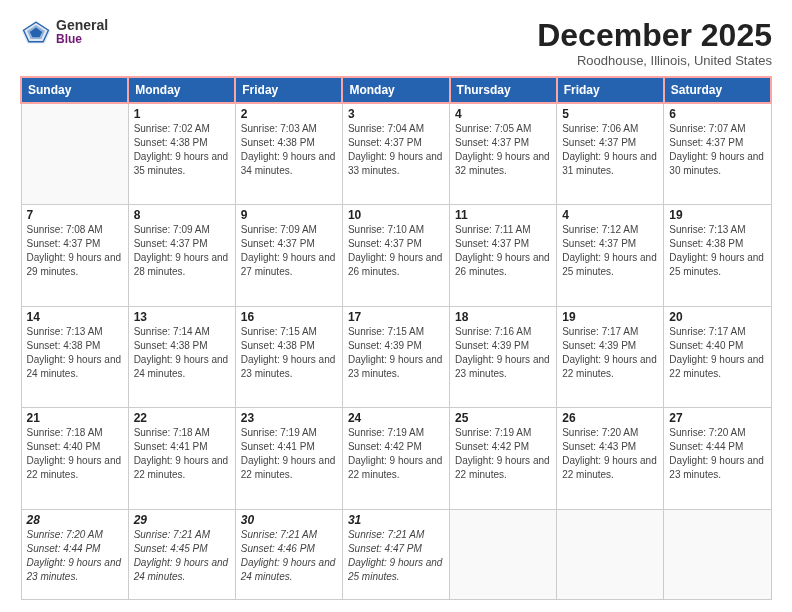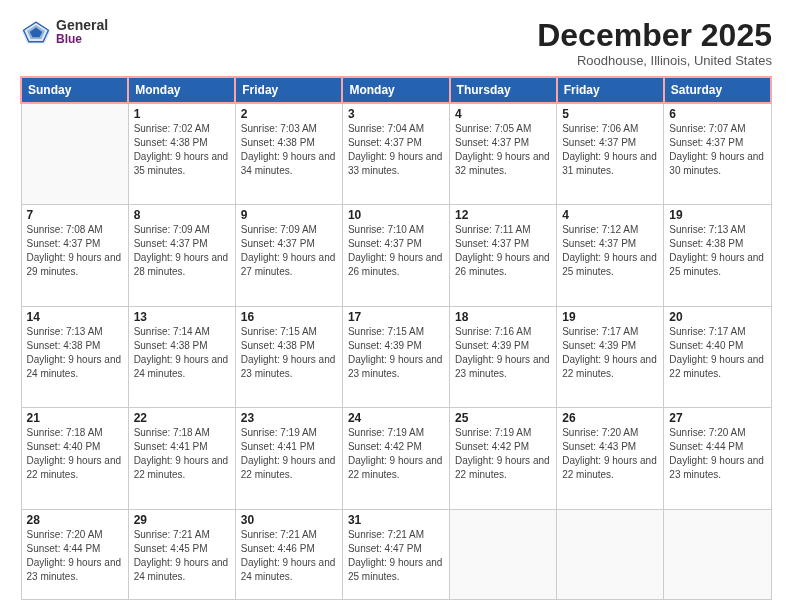--- a/index.html
+++ b/index.html
@@ -97,20 +97,21 @@
     .day-info {
       font-size: 10px;
       line-height: 1.4;
       color: #444;
     }
     tr.week-row td {
       height: 90px;
     }
     .last-row td {
       height: 80px;
+      font-style: italic;
     }
   </style>
 </head>
 <body>
 
 <div class="page">
   <div class="header">
     <div class="logo">
       <svg class="logo-icon" viewBox="0 0 36 30" xmlns="http://www.w3.org/2000/svg">
         <polygon points="18,2 34,14 28,28 8,28 2,14" fill="#2563b0" opacity="0.15"></polygon>
@@ -180,21 +181,21 @@
           </td>
           <td>
             <span class="day-number">9</span>
             <div class="day-info">Sunrise: 7:09 AM<br>Sunset: 4:37 PM<br>Daylight: 9 hours and 27 minutes.</div>
           </td>
           <td>
             <span class="day-number">10</span>
             <div class="day-info">Sunrise: 7:10 AM<br>Sunset: 4:37 PM<br>Daylight: 9 hours and 26 minutes.</div>
           </td>
           <td>
-            <span class="day-number">12</span>
+            <span class="day-number">11</span>
             <div class="day-info">Sunrise: 7:11 AM<br>Sunset: 4:37 PM<br>Daylight: 9 hours and 26 minutes.</div>
           </td>
           <td>
             <span class="day-number">4</span>
             <div class="day-info">Sunrise: 7:12 AM<br>Sunset: 4:37 PM<br>Daylight: 9 hours and 25 minutes.</div>
           </td>
           <td>
             <span class="day-number">19</span>
             <div class="day-info">Sunrise: 7:13 AM<br>Sunset: 4:38 PM<br>Daylight: 9 hours and 25 minutes.</div>
           </td>

